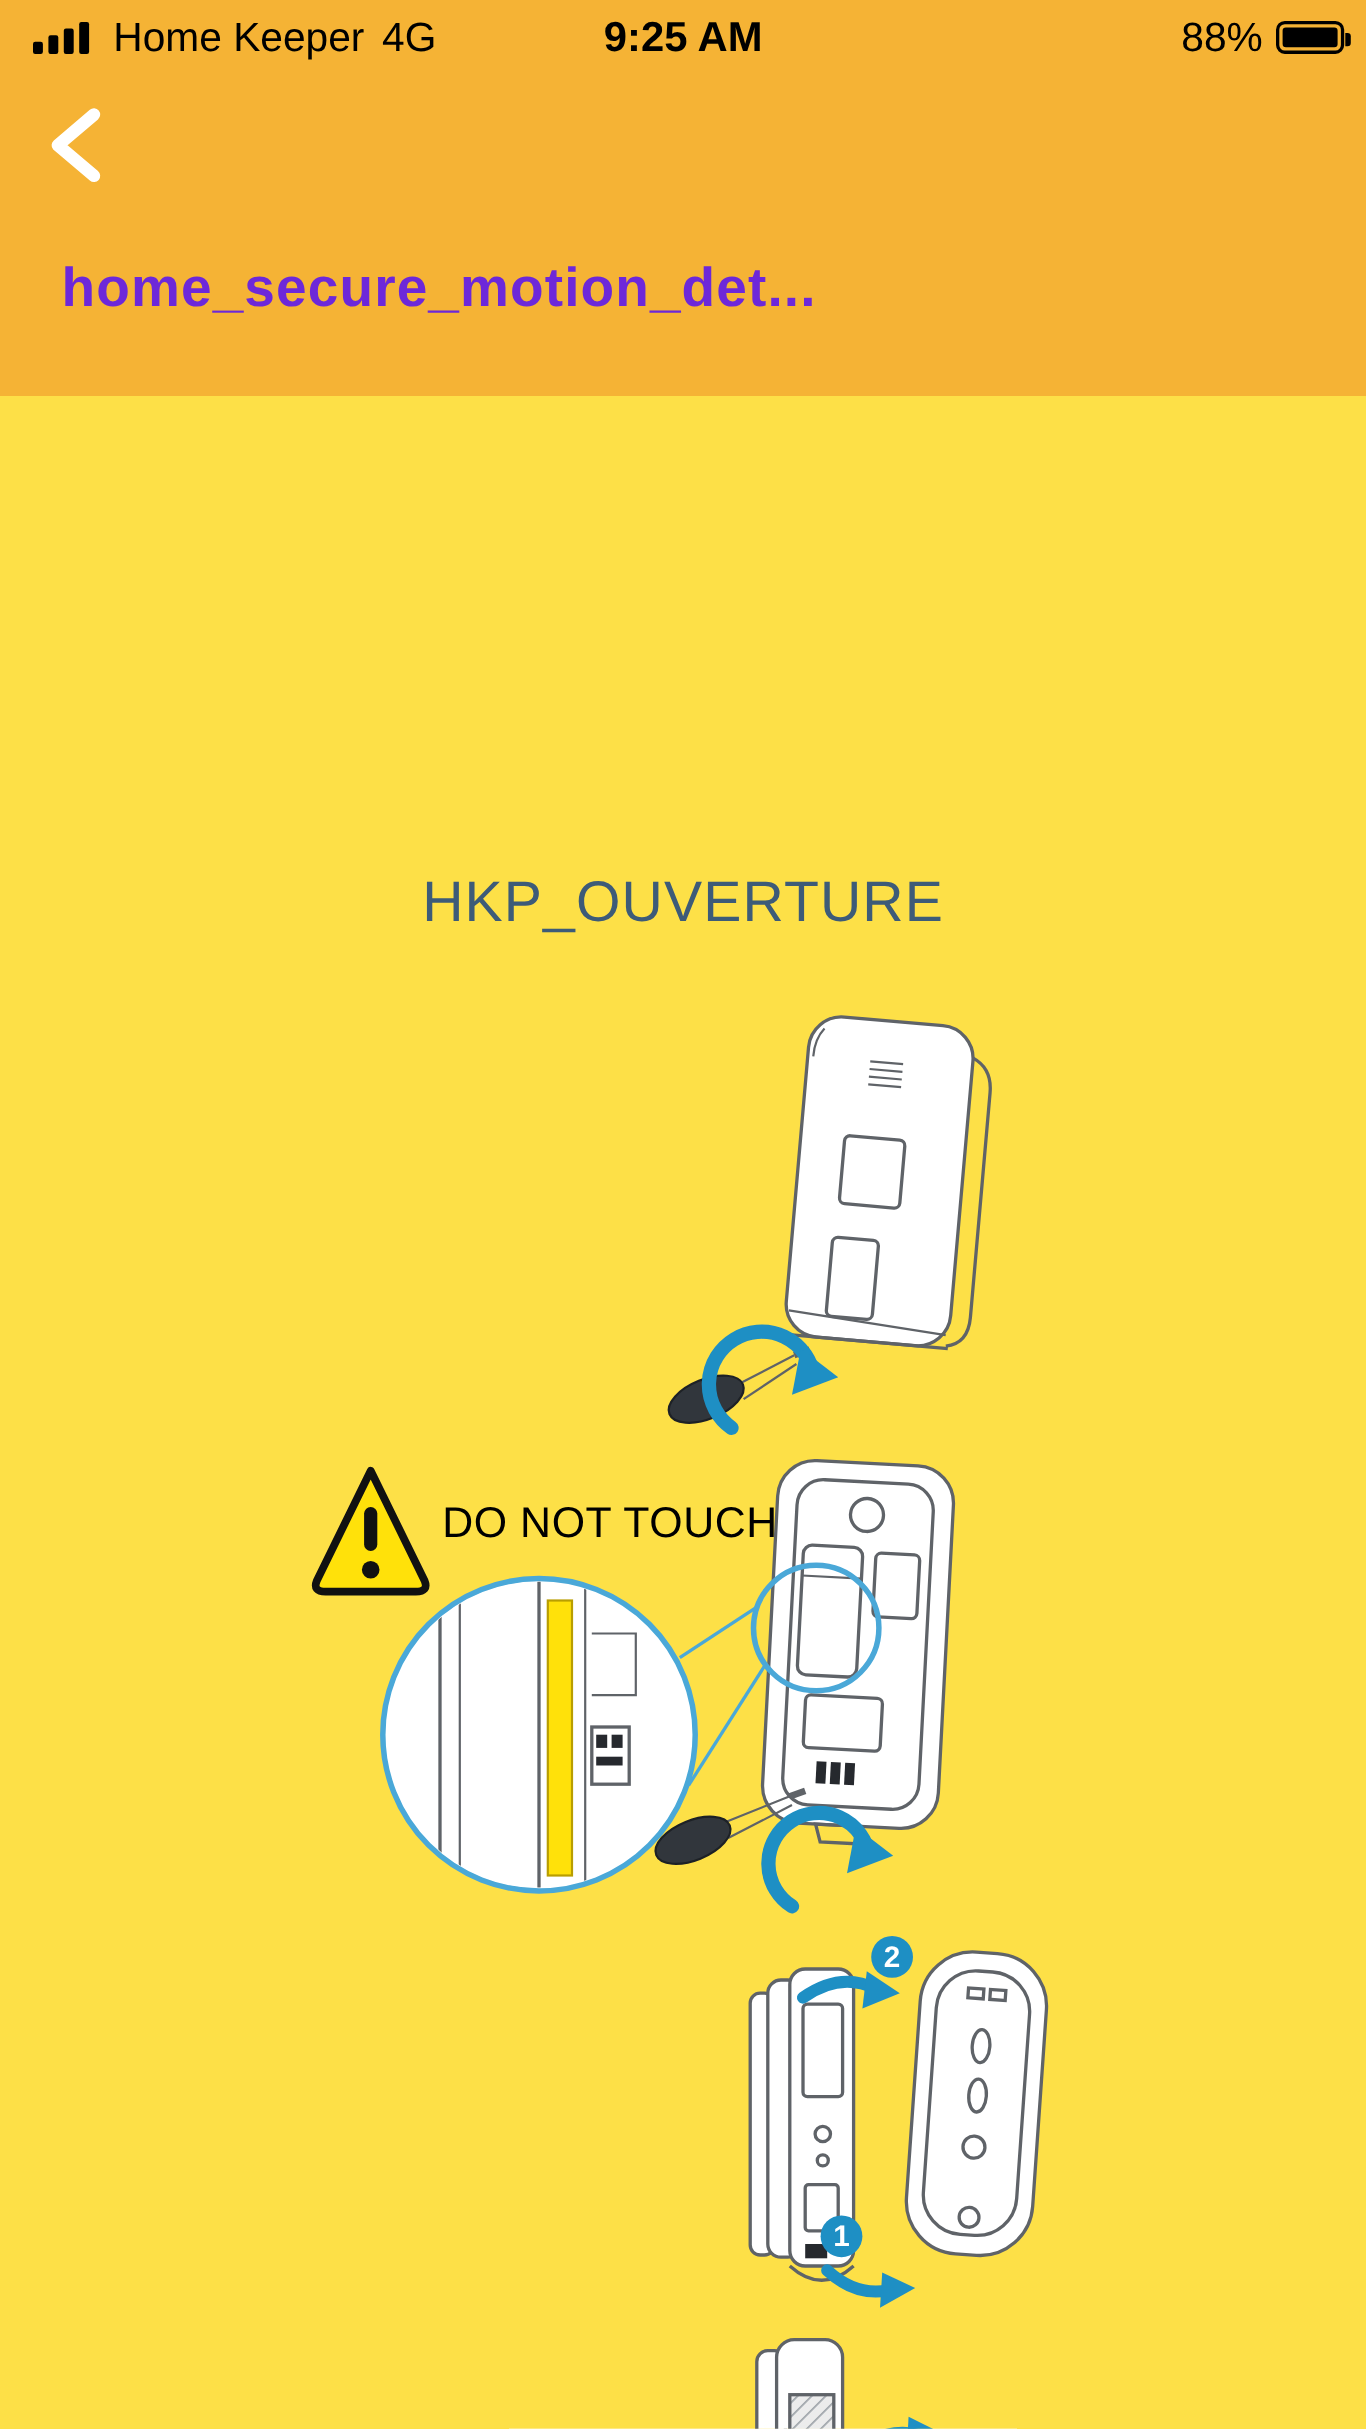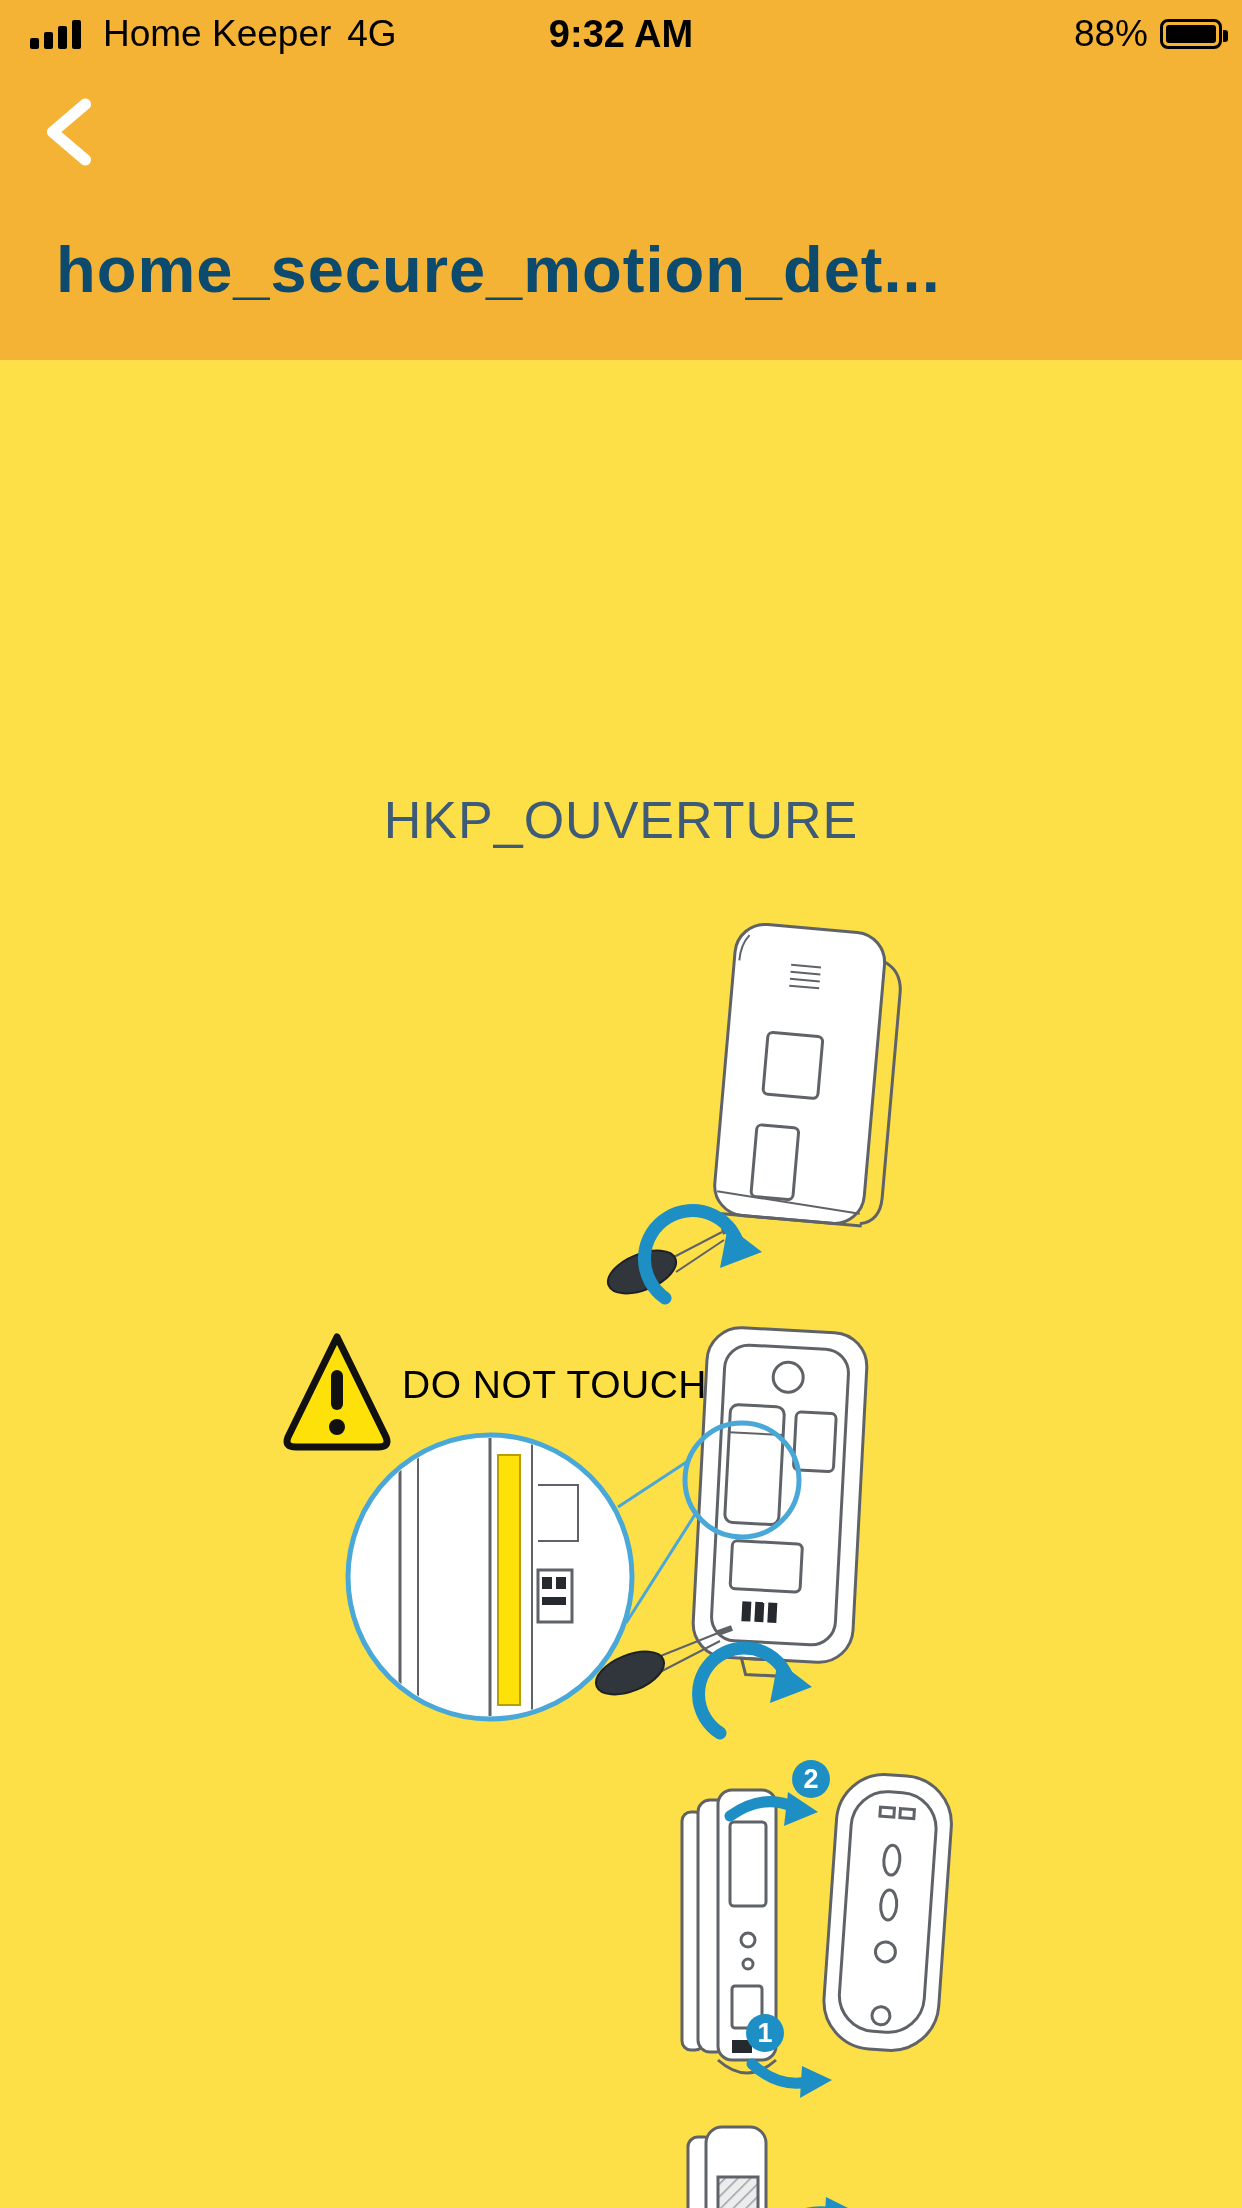--- a/index.html
+++ b/index.html
@@ -27,21 +27,21 @@
   .battery { position:relative; width:62px; height:30px; border:3px solid #000; border-radius:8px;
     padding:3px; }
   .battery .level { width:100%; height:100%; background:#000; border-radius:3px; }
   .battery .cap { position:absolute; right:-9px; top:8px; width:5px; height:12px; background:#000;
     border-radius:0 3px 3px 0; }
 
   .back-btn { position:absolute; top:96px; left:34px; width:70px; height:72px;
     display:flex; align-items:center; justify-content:center; cursor:pointer; }
 
   .doc-title { position:absolute; top:232px; left:56px; width:1130px;
-    color:#0c4a6e; font-size:65px; font-weight:700; letter-spacing:1px;
+    color:#6d28d9; font-size:50px; font-weight:700; letter-spacing:1px;
     white-space:nowrap; overflow:hidden; }
 
   
   .doc-viewer { position:absolute; top:360px; left:0; width:1242px; height:1848px;
     background:#fde047; }
 
   .section-title { position:absolute; left:0; width:1242px; text-align:center;
     color:var(--heading); font-size:52px; letter-spacing:1px; }
   #title-ouverture { top:430px; }
 
@@ -84,21 +84,21 @@
     <div class="sb-left">
       <div class="signal">
         <div class="bar b1"></div>
           <div class="bar b2"></div>
           <div class="bar b3"></div>
           <div class="bar b4"></div>
       </div>
       <span>Home Keeper</span>
       <span>4G</span>
     </div>
-    <div class="sb-time">9:32 AM</div>
+    <div class="sb-time">9:25 AM</div>
     <div class="sb-right">
       <span>88%</span>
       <div class="battery">
         <div class="level"></div>
           <div class="cap"></div>
       </div>
     </div>
   </div>
 
   <div class="back-btn">

